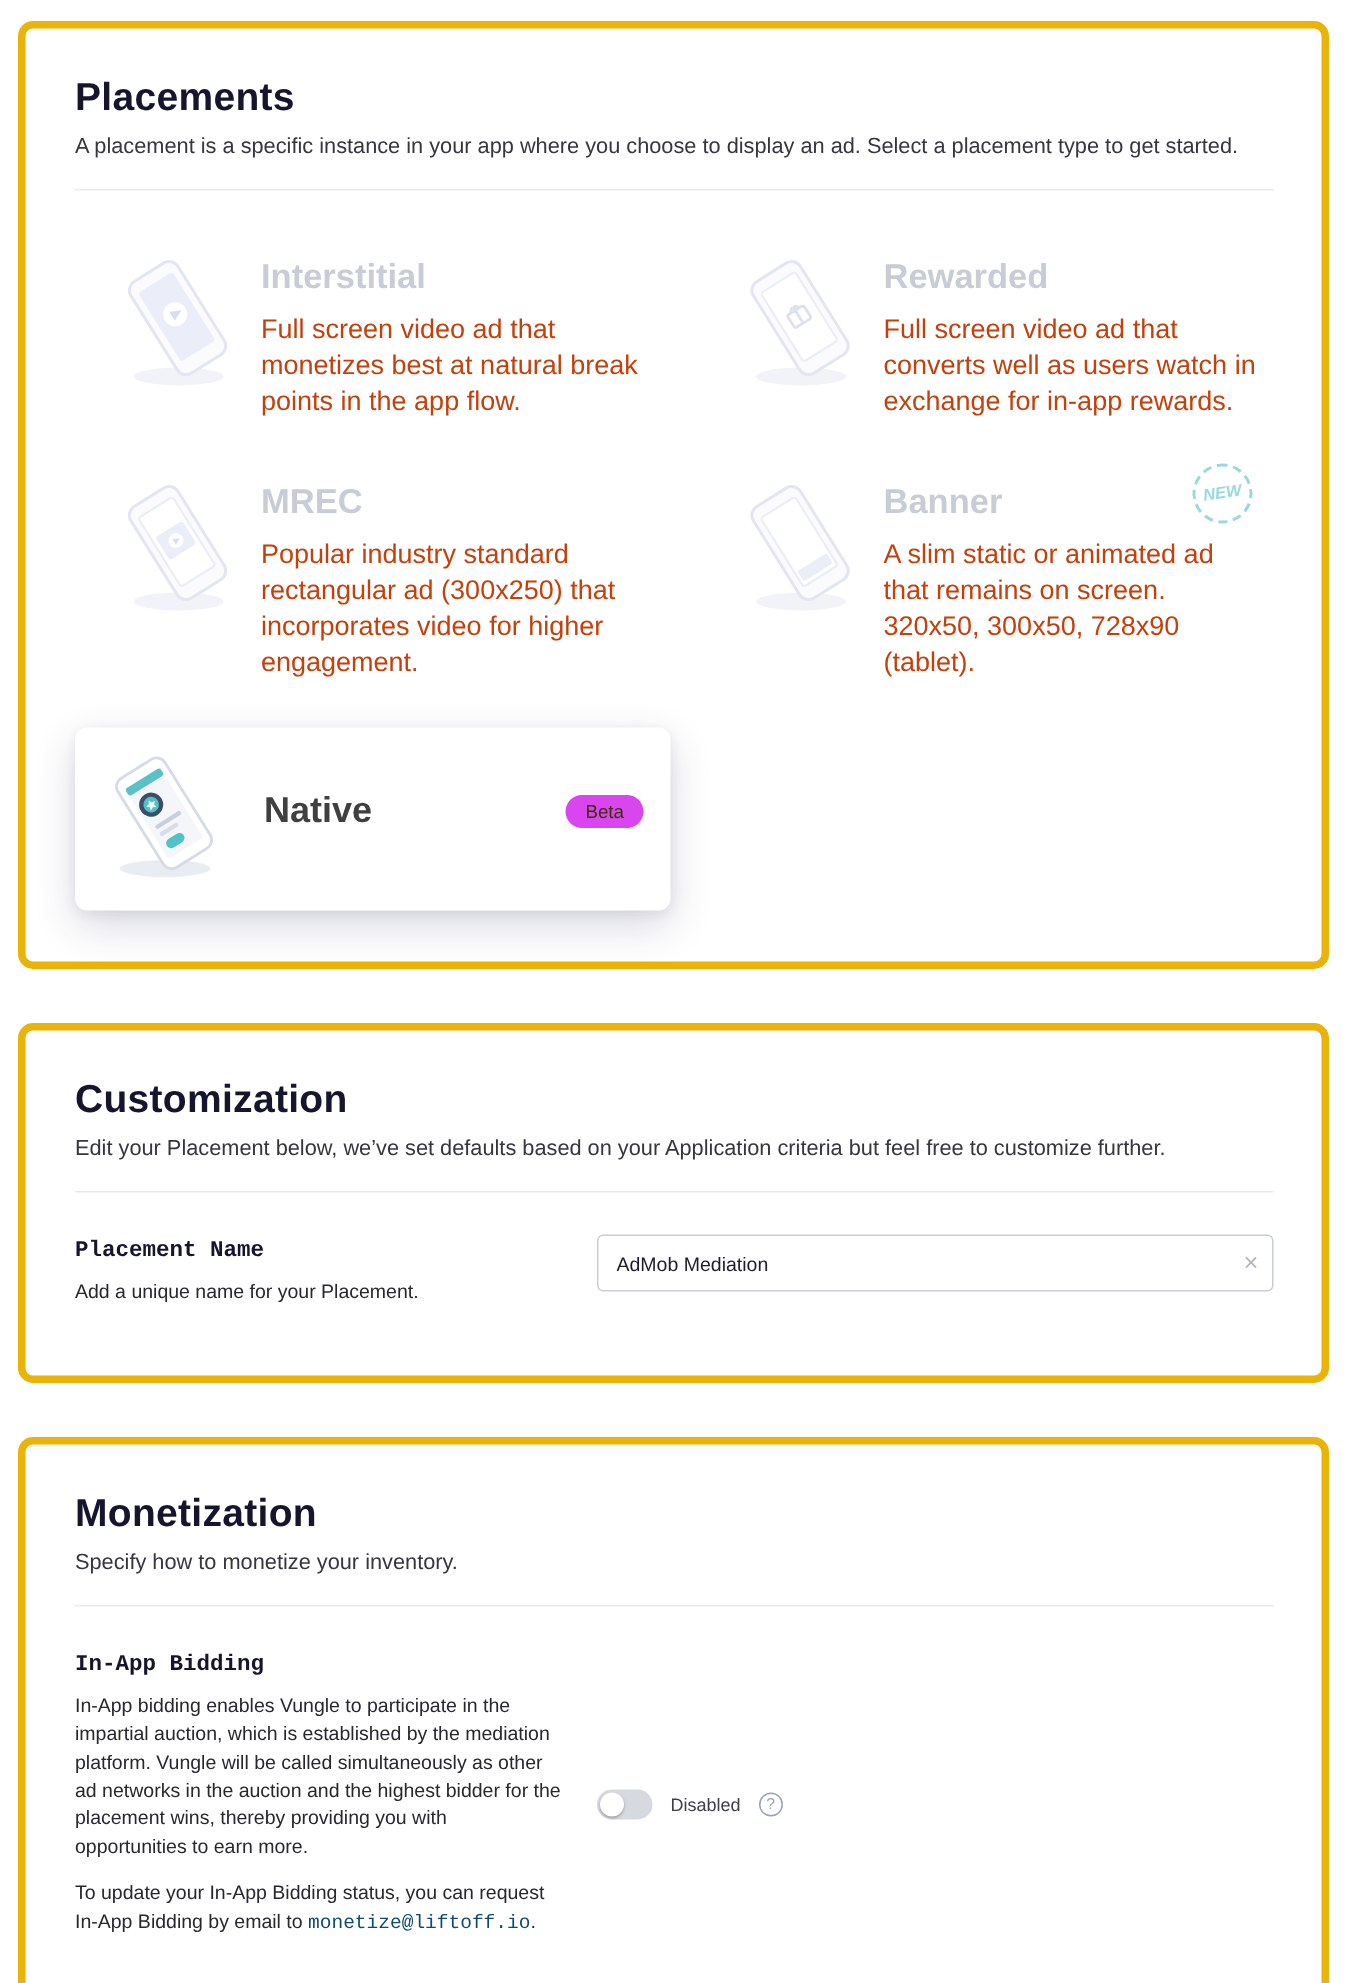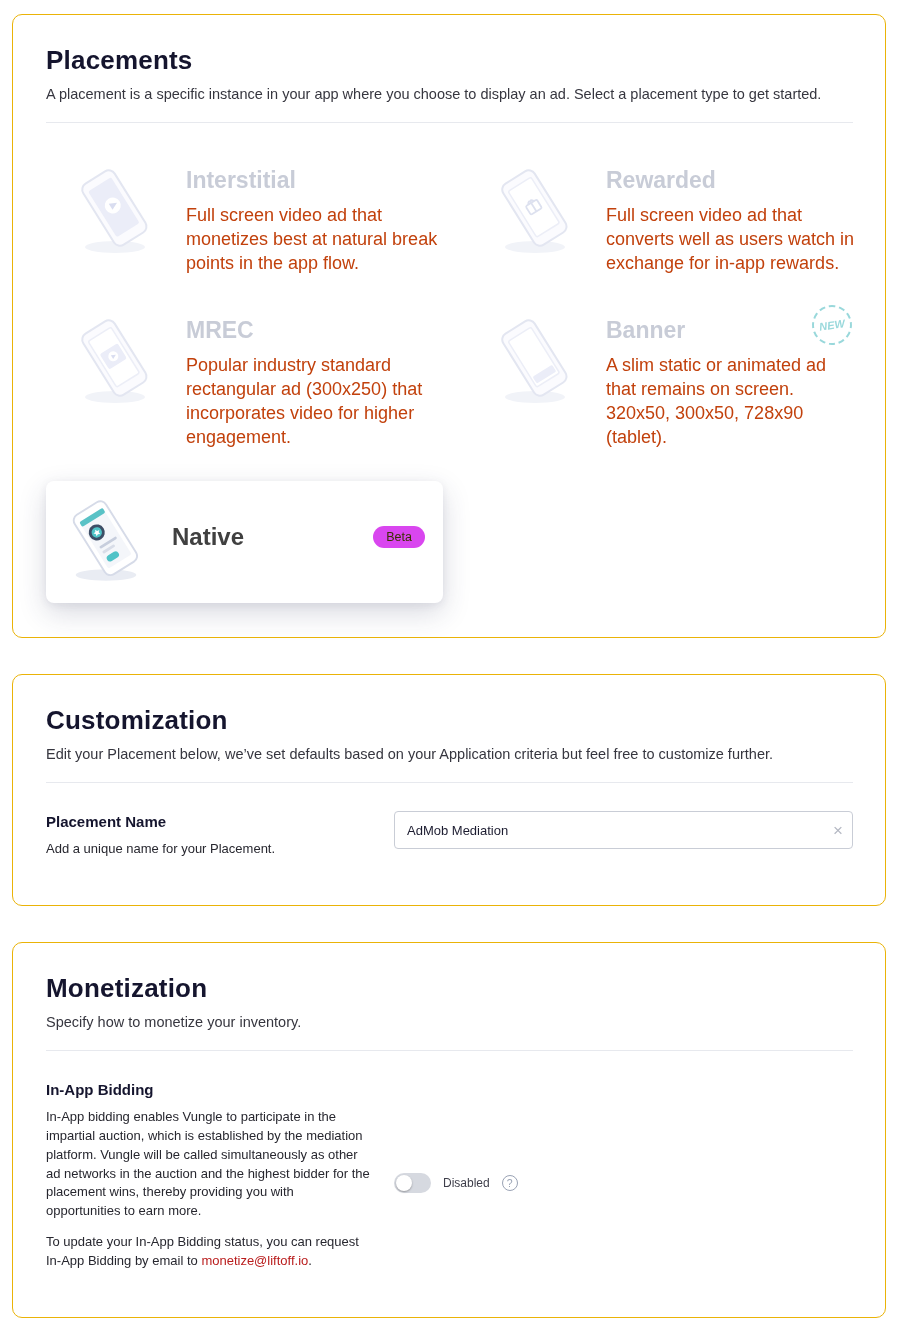--- a/index.html
+++ b/index.html
@@ -8,21 +8,21 @@
     width: 898px;
     font-family: "Liberation Sans", sans-serif;
     color: #1c1c30;
     -webkit-font-smoothing: antialiased;
   }
   .page { width: 898px; }
 
   .card {
     margin: 0 12px;
     background: #fff;
-    border: 1px solid #eab308;
+    border: 5px solid #eab308;
     border-radius: 10px;
     padding: 30px 32px 34px 33px;
   }
   .card.first { margin-top: 14px; }
   .card + .card { margin-top: 36px; }
 
   h1.card-title {
     margin: 0 0 10px;
     font-size: 26px;
     font-weight: bold;
@@ -43,21 +43,20 @@
   
   .ptype-grid {
     display: grid;
     grid-template-columns: 1fr 1fr;
     column-gap: 18px;
     padding-top: 28px;
   }
   .ptype {
     position: relative;
     display: flex;
-    gap: 16px;
     padding: 14px 10px 26px 14px;
     cursor: pointer;
   }
   .picon { flex: 0 0 110px; width: 110px; height: 92px; }
   .ptext { width: 252px; }
   .ptype h2 {
     margin: 2px 0 10px;
     font-size: 23px;
     font-weight: bold;
     color: #c8ccd7;
@@ -129,28 +128,29 @@
   }
 
   
   .form-row { display: flex; padding-top: 28px; }
   .form-left { flex: 0 0 348px; padding-right: 24px; }
   .form-label {
     font-size: 15px;
     font-weight: bold;
     color: #15152e;
     margin: 2px 0 10px;
+    font-family: Liberation Mono, monospace;
   }
   .form-help {
     font-size: 13px;
     color: #27272f;
     line-height: 1.45;
     margin: 0 0 12px;
   }
-  .form-help.linked a { color: #b91c1c; text-decoration: none; }
+  .form-help.linked a { color: #0c4a6e; text-decoration: none; font-family: Liberation Mono, monospace; }
 
   .input-wrap { position: relative; flex: 1; align-self: flex-start; }
   input.text-input {
     width: 100%;
     height: 38px;
     border: 1px solid #c9cdd6;
     border-radius: 4px;
     padding: 0 32px 0 12px;
     font-size: 13px;
     font-family: "Liberation Sans", sans-serif;

